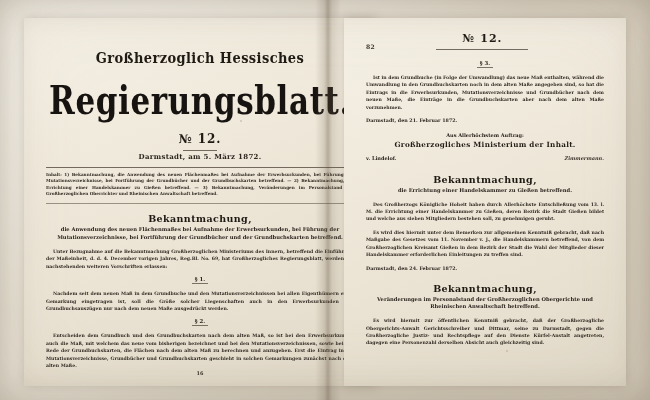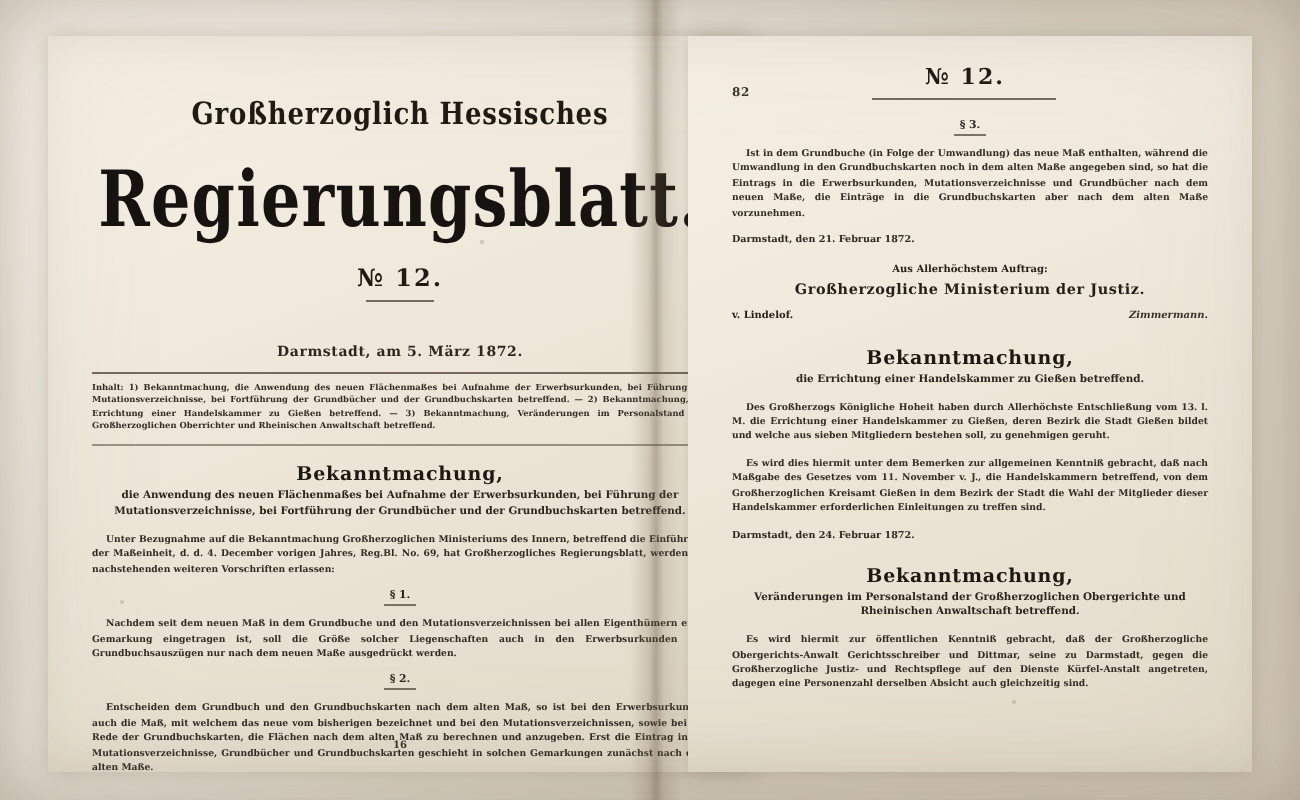--- a/index.html
+++ b/index.html
@@ -118,21 +118,21 @@
   .rule {
     height: 1px;
     background: #4a4035;
     margin: 4px auto 0;
     width: 34px;
     opacity: .75;
   }
   .rule-wide { width: 92px; }
   .dateline {
     font-size: 7px;
-    margin-top: 20px;
+    margin-top: 1px;
     letter-spacing: .3px;
     color: #2d2720;
   }
   .hairline {
     height: 1px;
     background: #554a3d;
     opacity: .8;
     margin: 6px 0 0;
   }
   .hairline.thin { opacity: .55; }
@@ -274,21 +274,21 @@
         <div class="sectsym fraktur" style="margin-top:10px;">
           <span>§ 3.</span>
           <div class="sline"></div>
         </div>
         <div class="para fraktur">Ist in dem Grundbuche (in Folge der Umwandlung) das neue Maß enthalten, während die Umwandlung in den Grundbuchskarten noch in dem alten Maße angegeben sind, so hat die Eintrags in die Erwerbsurkunden, Mutationsverzeichnisse und Grundbücher nach dem neuen Maße, die Einträge in die Grundbuchskarten aber nach dem alten Maße vorzunehmen.</div>
 
         <div class="dateright fraktur">Darmstadt, den 21. Februar 1872.</div>
 
         <div class="signblock fraktur">
           <div class="small">Aus Allerhöchstem Auftrag:</div>
-          <div class="big">Großherzogliche Ministerium der Justiz.</div>
+          <div class="big">Großherzogliches Ministerium der Inhalt.</div>
           <div class="sigrow">
             <div class="left">v. Lindelof.</div>
             <div class="right">Zimmermann.</div>
           </div>
         </div>
 
         <div class="head fraktur" style="margin-top:12px;">Bekanntmachung,</div>
         <div class="head-sub fraktur">die Errichtung einer Handelskammer zu Gießen betreffend.</div>
 
         <div class="para fraktur">Des Großherzogs Königliche Hoheit haben durch Allerhöchste Entschließung vom 13. l. M. die Errichtung einer Handelskammer zu Gießen, deren Bezirk die Stadt Gießen bildet und welche aus sieben Mitgliedern bestehen soll, zu genehmigen geruht.</div>

